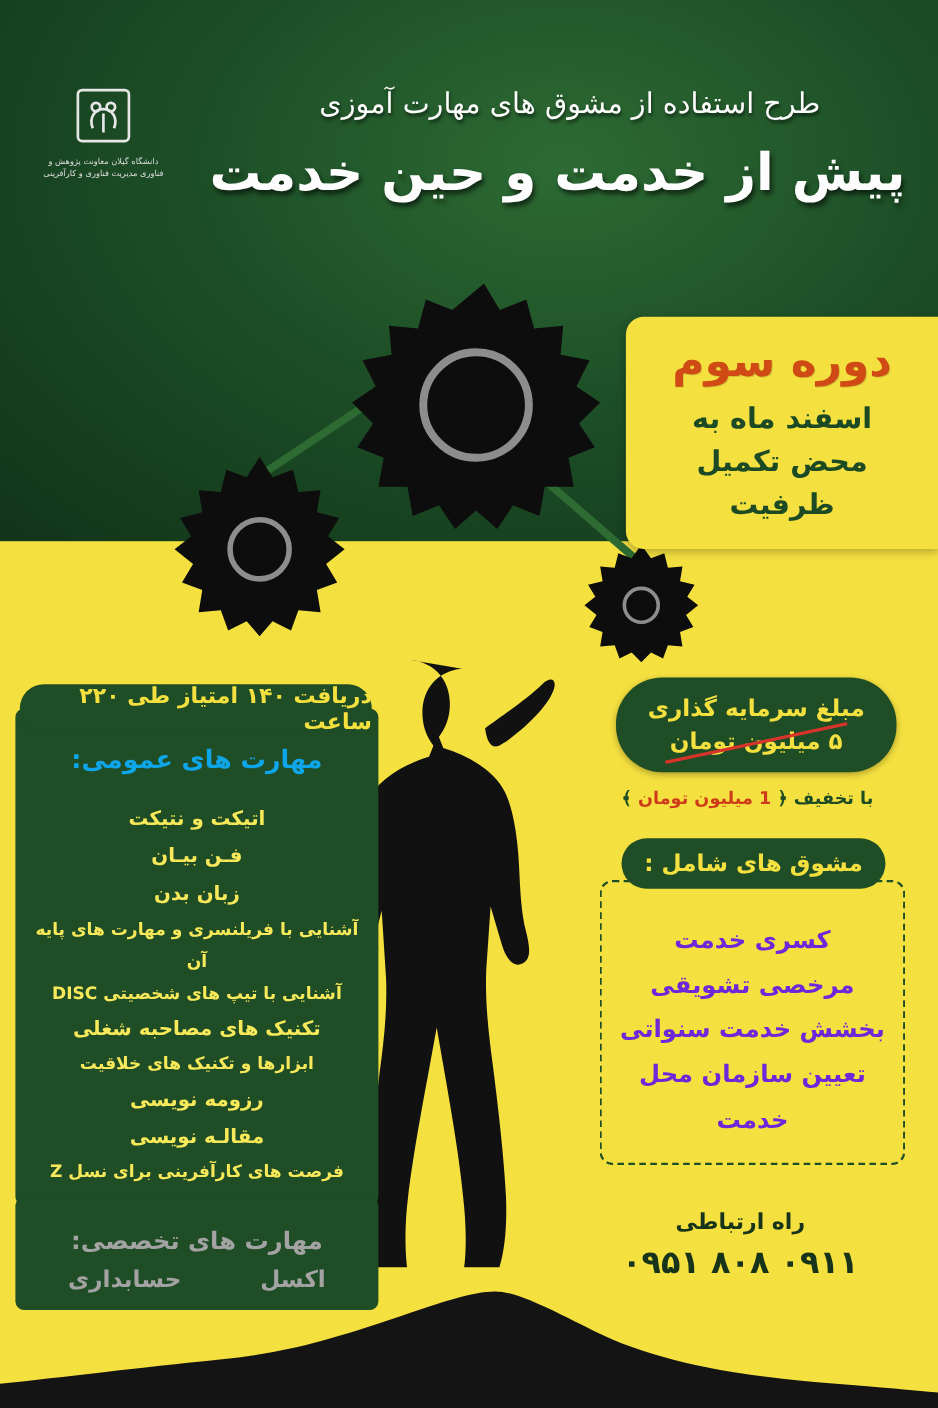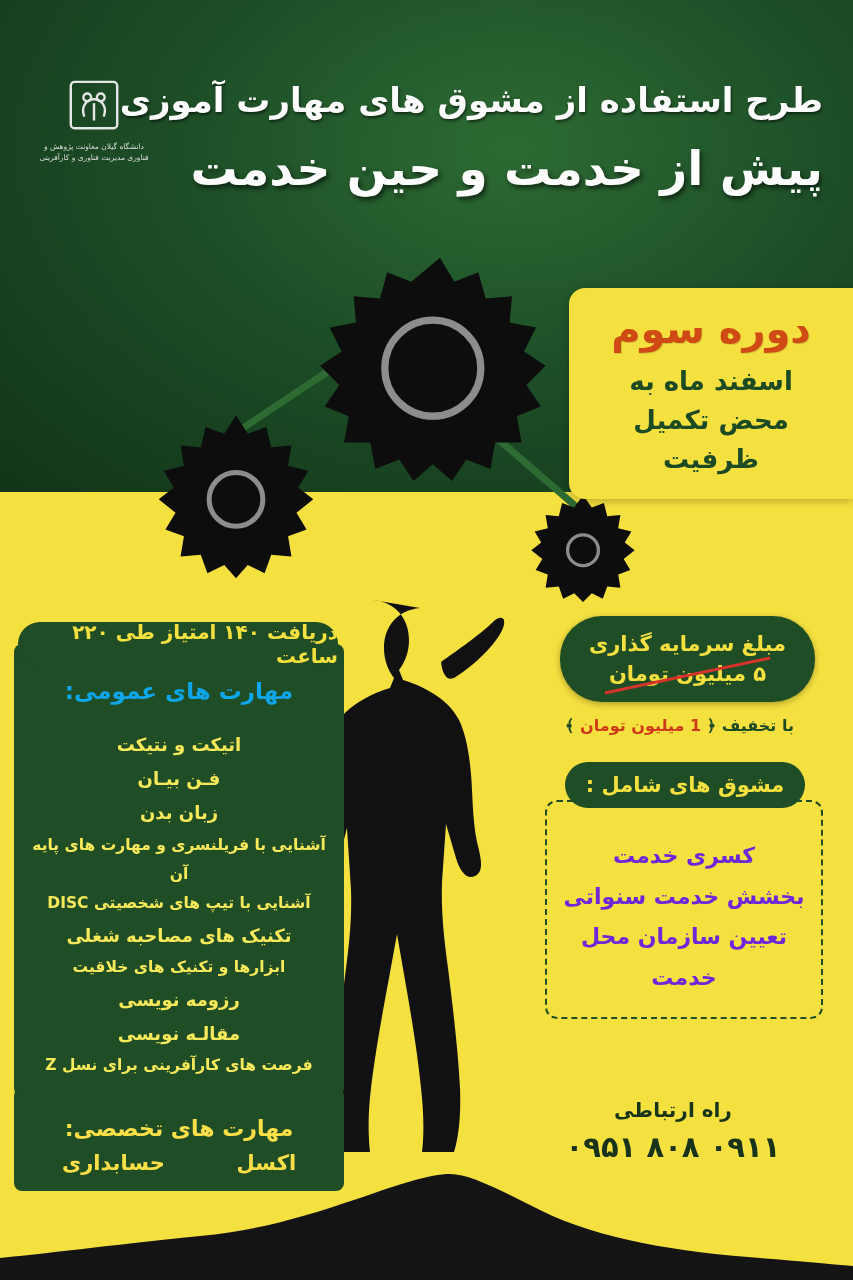--- a/index.html
+++ b/index.html
@@ -63,21 +63,21 @@
   
   .headline {
     position: absolute;
     top: 78px; right: 30px;
     width: 610px;
     text-align: center;
     z-index: 6;
     color: #fdfdfd;
   }
   .headline .line1 {
-    font-size: 34px; font-weight: bold; line-height: 1.35;
+    font-size: 26px; font-weight: normal; line-height: 1.35;
     text-shadow: 1px 2px 3px rgba(0,0,0,.55);
     white-space: nowrap;
   }
   .headline .line2 {
     margin-top: 14px;
     font-size: 47px; font-weight: bold; line-height: 1.3;
     text-shadow: 2px 3px 5px rgba(0,0,0,.6);
     white-space: nowrap;
   }
 
@@ -209,21 +209,21 @@
   .skills-box li.small { font-size: 15.5px; }
 
   .spec-box {
     position: absolute;
     top: 1088px; left: 14px;
     width: 330px;
     background: #1f4d26;
     border-radius: 8px;
     padding: 28px 12px 16px 12px;
     z-index: 9;
-    color: #fde047;
+    color: #a3a3a3;
     text-align: center;
   }
   .spec-box .head { font-size: 22px; font-weight: bold; }
   .spec-box .row {
     margin-top: 10px;
     display: flex; justify-content: space-around;
     font-size: 21px; font-weight: bold;
   }
 </style>
 </head>
@@ -309,20 +309,21 @@
   </div>
 
   <div class="discount">
     <span>با تخفیف ﴿</span>
     <span class="amt">1 میلیون تومان</span>
     <span>﴾</span>
   </div>
 
   <div class="incent-list">
     <div>کسری خدمت</div>
+    <div>مرخصی تشویقی</div>
     <div>بخشش خدمت سنواتی</div>
     <div>تعیین سازمان محل خدمت</div>
   </div>
   <div class="incent-title">مشوق های شامل :</div>
 
   <div class="contact">
     <div class="label">راه ارتباطی</div>
     <div class="phone">۰۹۱۱ ۸۰۸ ۰۹۵۱</div>
   </div>
 

